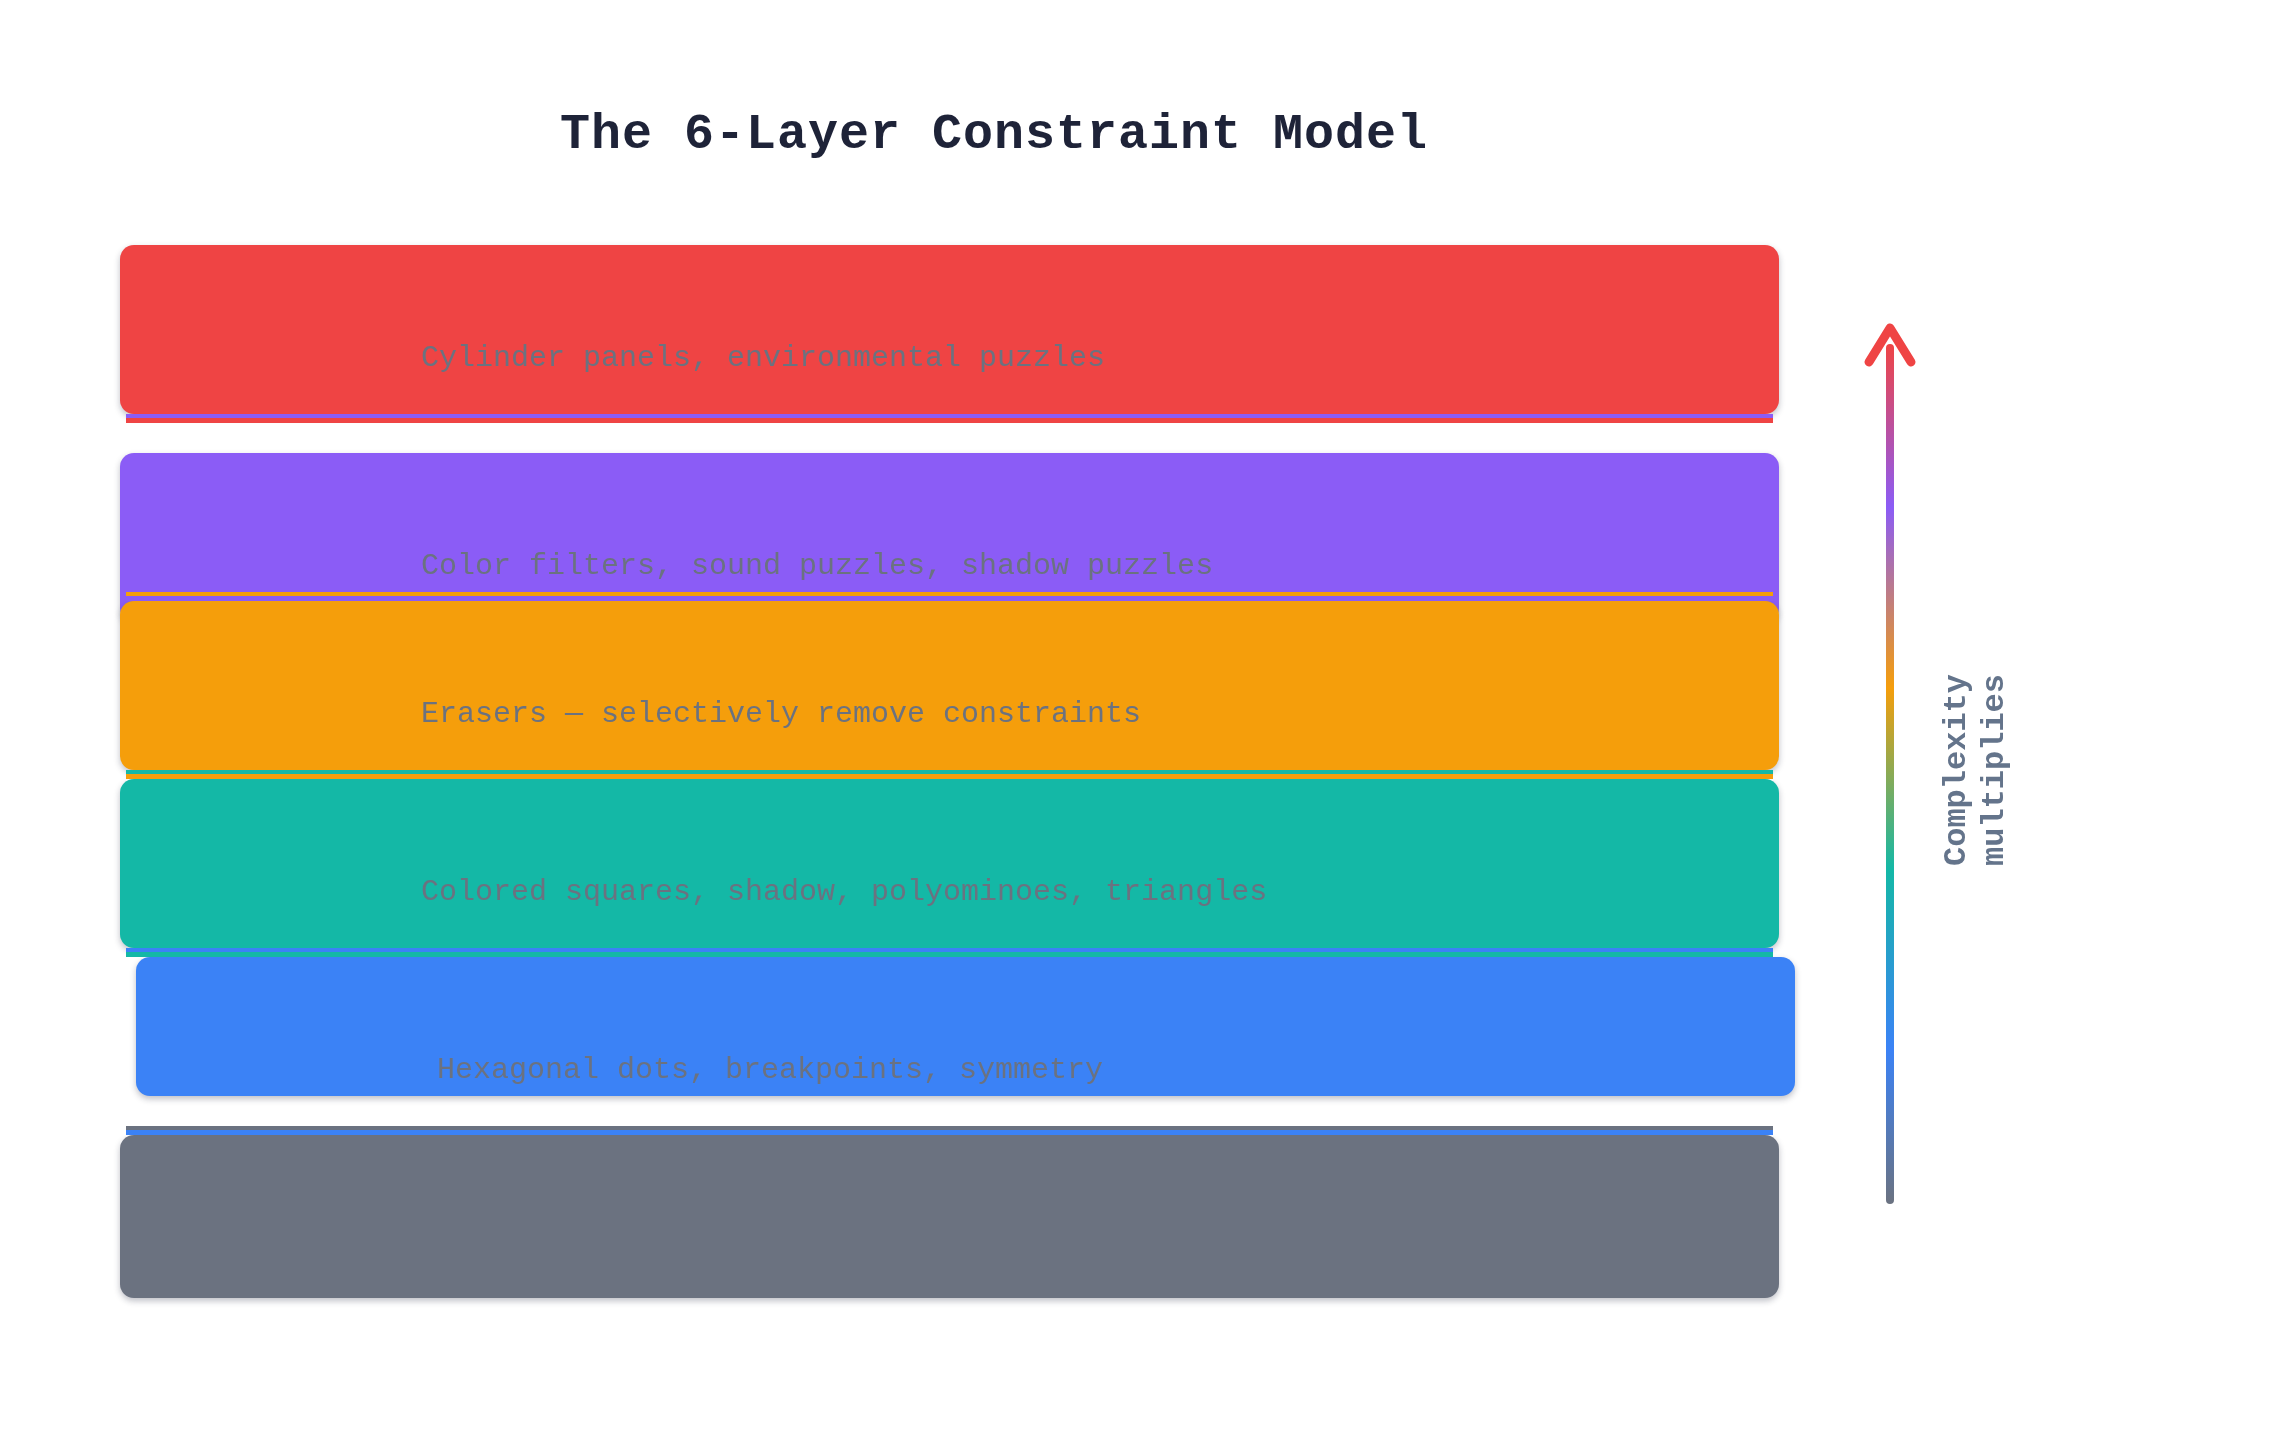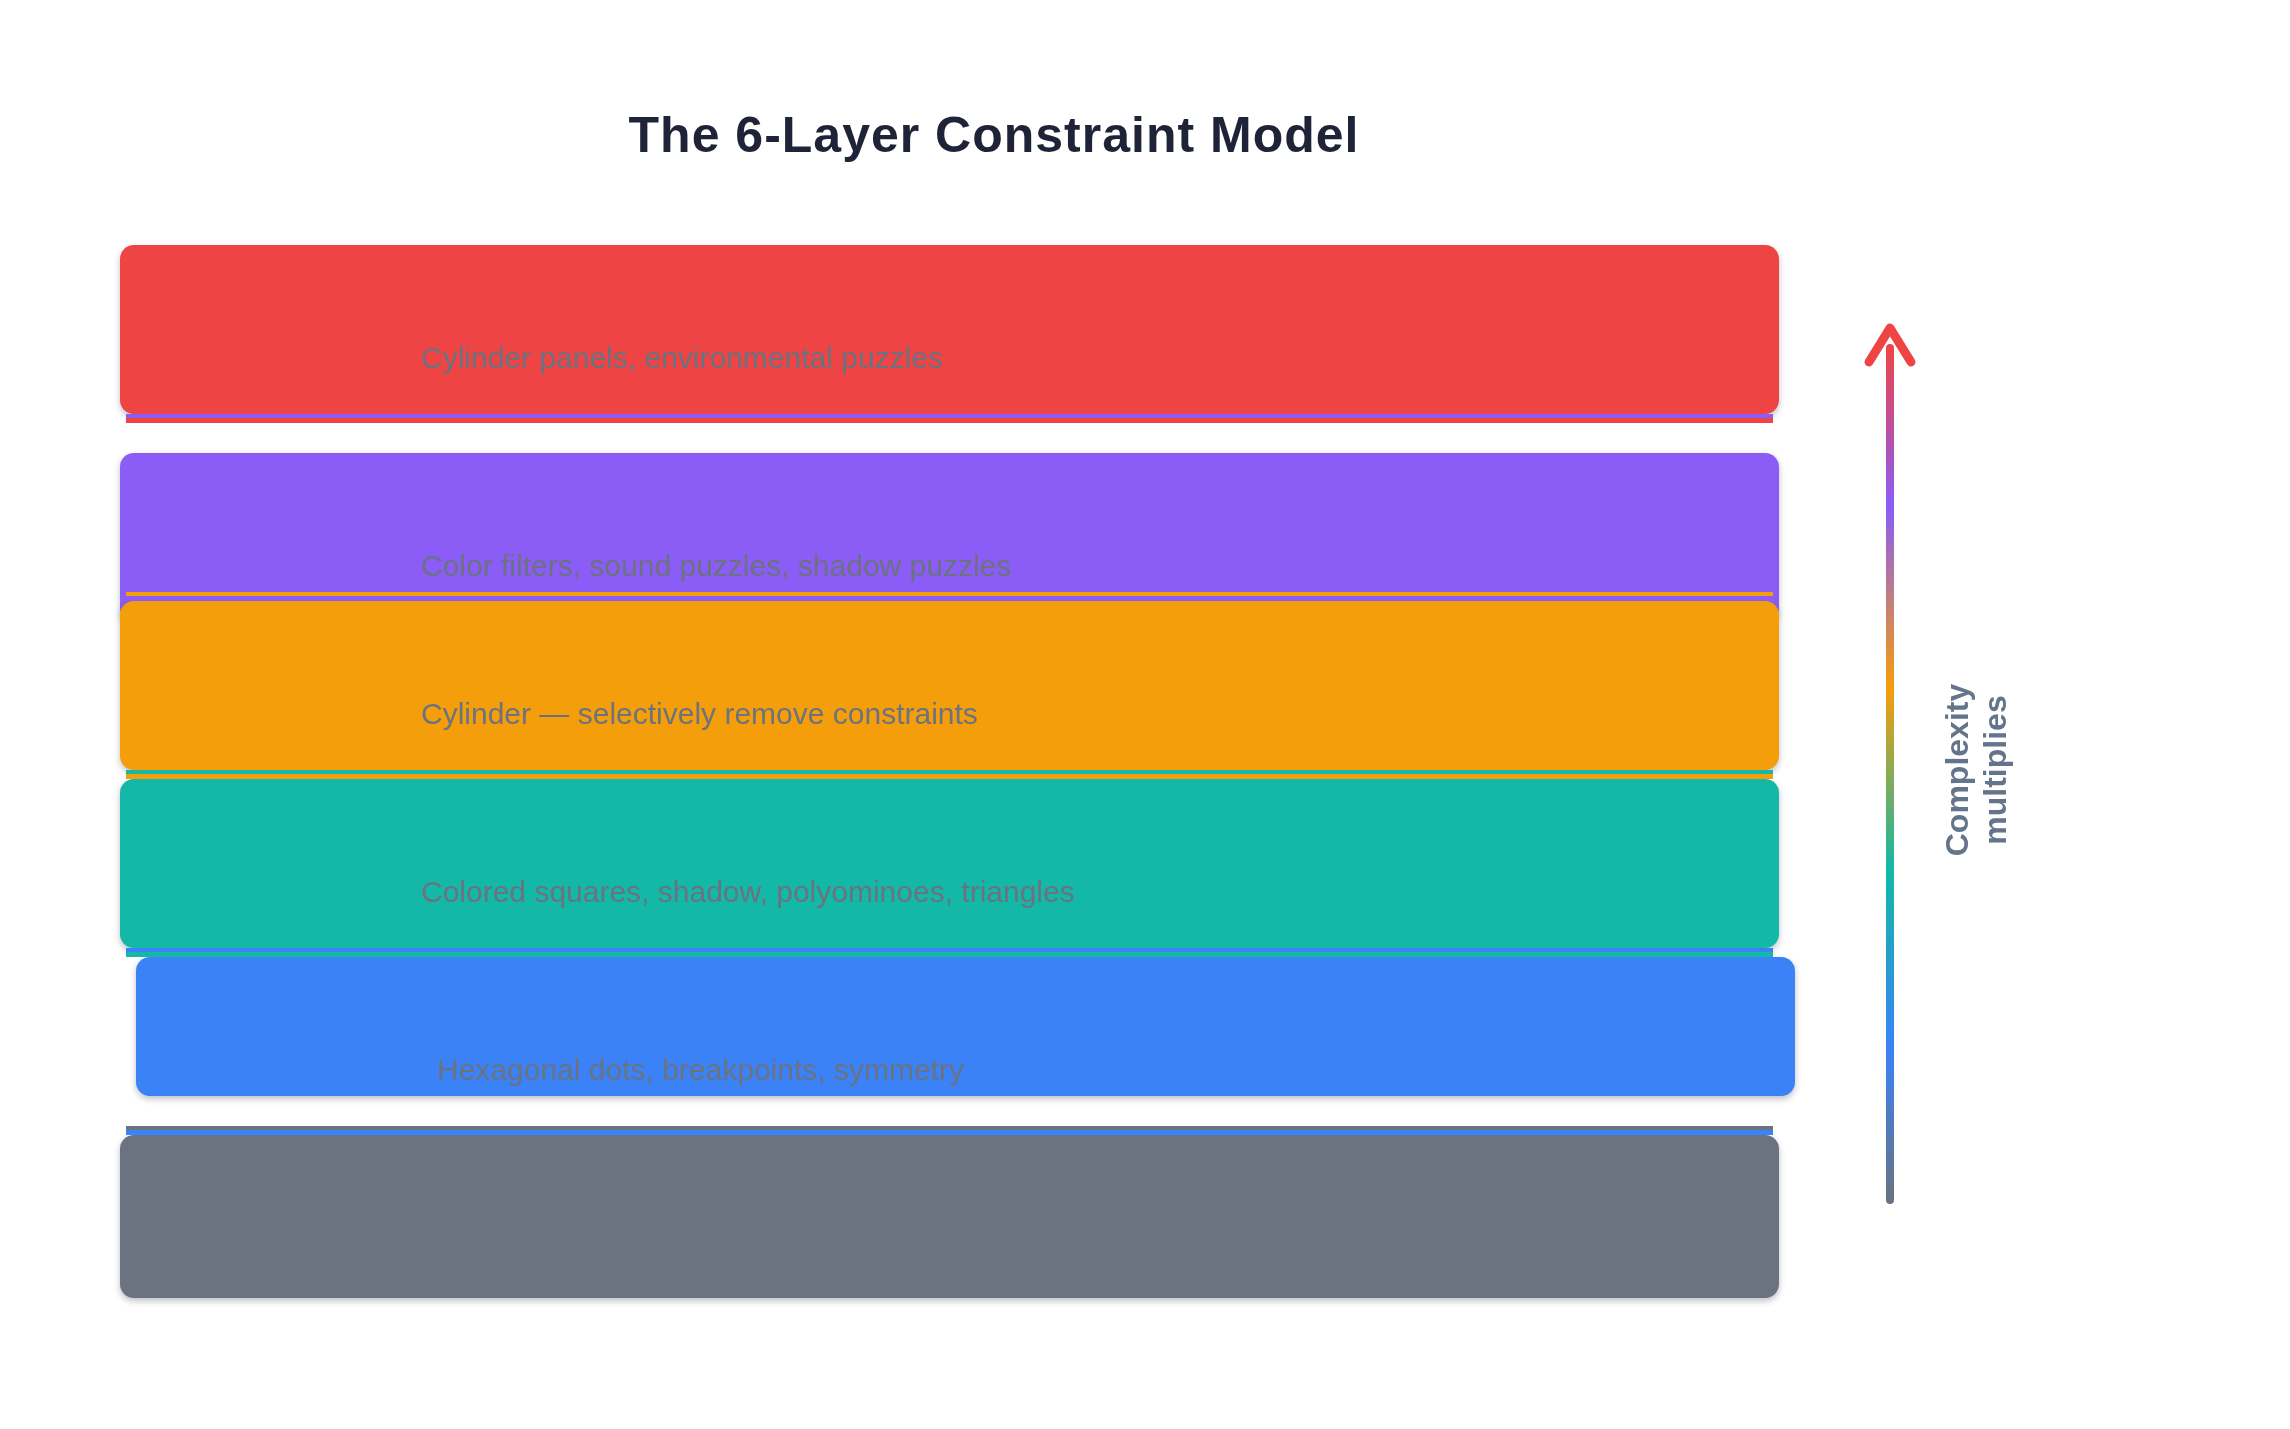--- a/index.html
+++ b/index.html
@@ -1,18 +1,18 @@
 <!DOCTYPE html>
 <html><head>
 <meta charset="utf-8">
 <style>
   html,body{margin:0;padding:0;background:#ffffff;}
   .stage{
     position:relative;width:2290px;height:1429px;background:#ffffff;
-    font-family:Liberation Sans, sans-serif;overflow:hidden;
+    font-family:Liberation Mono, monospace;overflow:hidden;
   }
   .title{
     position:absolute;left:994px;top:106px;transform:translateX(-50%);
     font-size:50px;font-weight:bold;color:#1e2338;white-space:nowrap;letter-spacing:1px;
   }
   .bar{
     position:absolute;left:120px;width:1659px;border-radius:14px;
     box-shadow:0 3px 6px rgba(25,30,55,0.28);
     text-align:center;
   }
@@ -54,21 +54,21 @@
 
   <div class="bar bar-1" style="background: rgb(239, 68, 68);">
     <span class="desc">Cylinder panels, environmental puzzles</span>
   </div>
 
   <div class="bar bar-2" style="background: rgb(139, 92, 246);">
     <span class="desc">Color filters, sound puzzles, shadow puzzles</span>
   </div>
 
   <div class="bar bar-3" style="background: rgb(245, 158, 11);">
-    <span class="desc">Cylinder — selectively remove constraints</span>
+    <span class="desc">Erasers — selectively remove constraints</span>
   </div>
 
   <div class="bar bar-4" style="background: rgb(20, 184, 166);">
     <span class="desc">Colored squares, shadow, polyominoes, triangles</span>
   </div>
 
   <div class="bar bar-5" style="background: rgb(59, 130, 246);">
     <span class="desc">Hexagonal dots, breakpoints, symmetry</span>
   </div>
 

